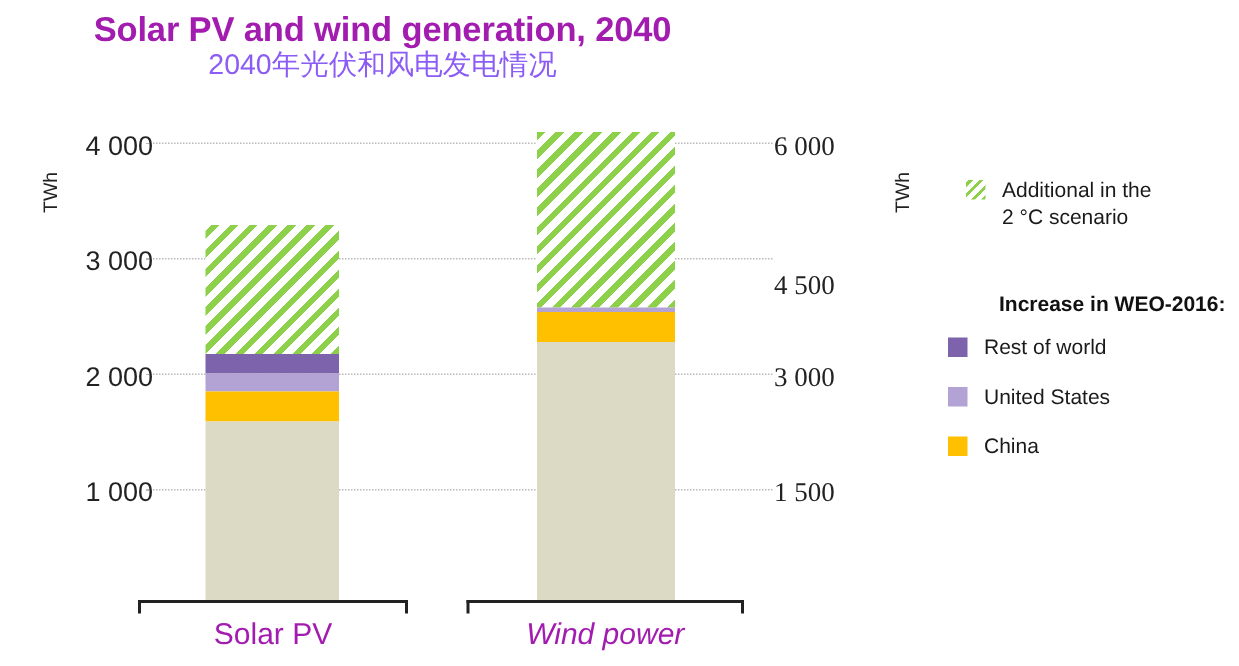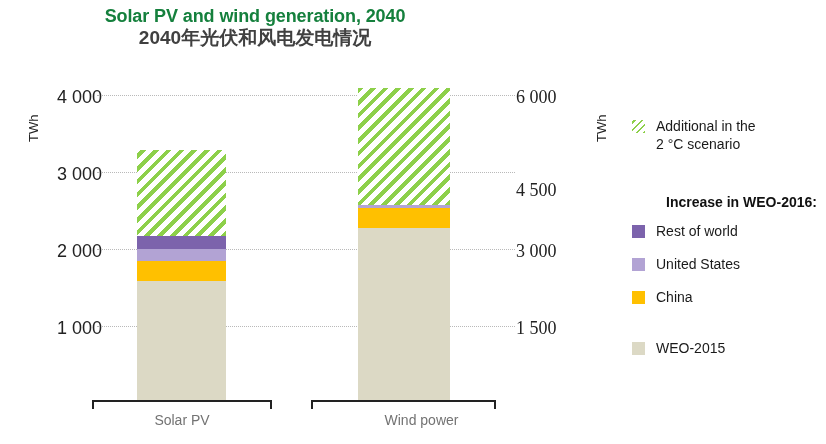--- a/index.html
+++ b/index.html
@@ -11,25 +11,25 @@
     position:relative;
   }
   #page{position:absolute;inset:0;}
 
   
   .title-block{
     position:absolute;left:0;top:6px;width:510px;text-align:center;
     line-height:1.18;
   }
   .title-en{
-    font-size:18px;font-weight:bold;color:#15803d;letter-spacing:-0.1px;
+    font-size:23px;font-weight:bold;color:#a21caf;letter-spacing:-0.1px;
     white-space:nowrap;
   }
   .title-zh{
-    font-size:19px;font-weight:bold;color:#404040;white-space:nowrap;
+    font-size:19px;font-weight:normal;color:#8b5cf6;white-space:nowrap;
   }
 
   
   .plot{
     position:absolute;left:0;top:0;width:620px;height:444px;
   }
   .axis-title{
     position:absolute;
     font-size:13px;color:#222;
     transform:rotate(-90deg);
@@ -52,21 +52,21 @@
 
   
   .bracket{
     position:absolute;height:9px;
     border-top:2.2px solid #222;
     border-left:2.2px solid #222;
     border-right:2.2px solid #222;
     box-sizing:border-box;
   }
   .cat-label{
-    position:absolute;font-size:14px;color:#737373;text-align:center;white-space:nowrap;
+    position:absolute;font-size:20px;color:#a21caf;text-align:center;white-space:nowrap;
   }
 
   
   .bar{position:absolute;}
   .seg{position:absolute;left:0;width:100%;}
   .seg.weo2015{background:#dcd9c5;}
   .seg.china{background:#ffc000;}
   .seg.us{background:#b2a3d4;}
   .seg.row{background:#7c63ac;}
   .seg.additional{
@@ -146,26 +146,26 @@
       <div class="seg additional" style="top:0px;height:117px;"></div>
       <div class="seg us" style="top:117px;height:3px;"></div>
       <div class="seg china" style="top:120px;height:20px;"></div>
       <div class="seg weo2015" style="top:140px;height:172px;"></div>
     </div>
 
     <div class="bracket" style="left:92px;top:400px;width:180px;"></div>
     <div class="cat-label" style="left:92px;top:412px;width:180px;">Solar PV</div>
 
     <div class="bracket" style="left:311px;top:400px;width:185px;"></div>
-    <div class="cat-label" style="left:329px;top:412px;width:185px;">Wind power</div>
+    <div class="cat-label" style="left:311px;top:412px;width:185px;font-style:italic;">Wind power</div>
   </div>
 
   <div class="legend">
 
-    <div class="legend-row" style="top:118px;left:0;">
+    <div class="legend-row" style="top:118px;left:12px;">
       <span class="swatch additional"></span>
       <span class="legend-text">
         <span>Additional in the</span><br>
         <span>2 °C scenario</span>
       </span>
     </div>
 
     <div class="legend-heading" style="top:194px;left:0;">Increase in WEO-2016:</div>
 
     <div class="legend-row" style="top:256px;left:0;">
@@ -176,19 +176,15 @@
     <div class="legend-row" style="top:223px;left:0;">
       <span class="swatch row"></span>
       <span class="legend-text">Rest of world</span>
     </div>
 
     <div class="legend-row" style="top:289px;left:0;">
       <span class="swatch china"></span>
       <span class="legend-text">China</span>
     </div>
 
-    <div class="legend-row" style="top:340px;left:0;">
-      <span class="swatch weo2015"></span>
-      <span class="legend-text">WEO-2015</span>
-    </div>
   </div>
 
 </div>
 
 </body></html>

